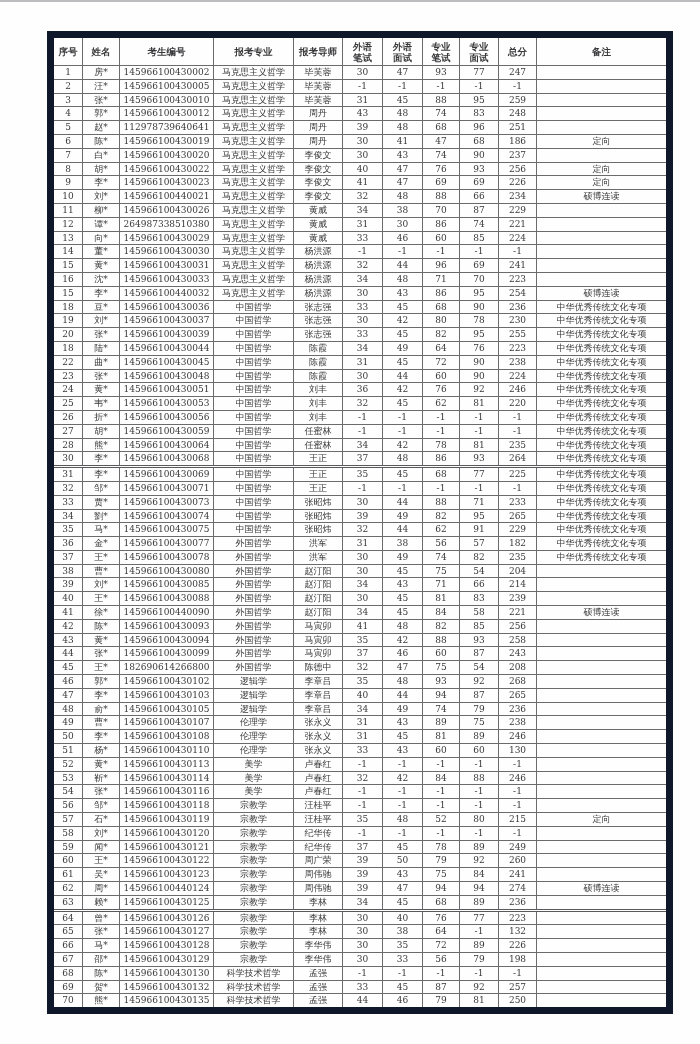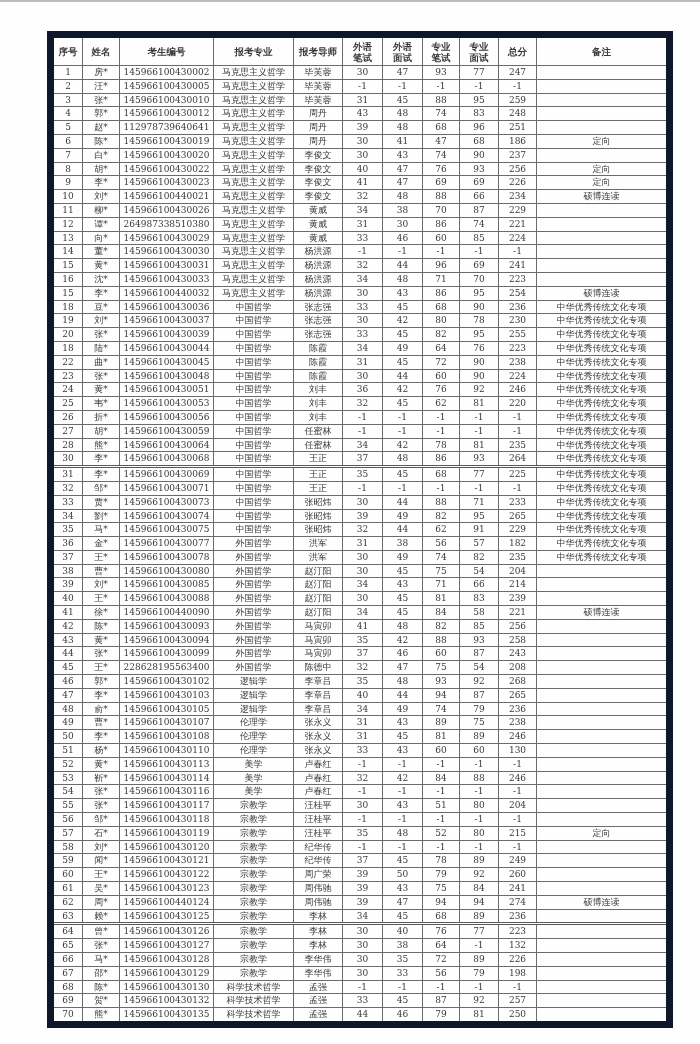--- a/index.html
+++ b/index.html
@@ -645,21 +645,21 @@
           <td>37</td>
           <td>46</td>
           <td>60</td>
           <td>87</td>
           <td>243</td>
           <td></td>
         </tr>
         <tr>
           <td>45</td>
           <td>王*</td>
-          <td>228628195563400</td>
+          <td>182690614266800</td>
           <td>外国哲学</td>
           <td>陈德中</td>
           <td>32</td>
           <td>47</td>
           <td>75</td>
           <td>54</td>
           <td>208</td>
           <td></td>
         </tr>
         <tr>
@@ -773,33 +773,20 @@
           <td>美学</td>
           <td>卢春红</td>
           <td>-1</td>
           <td>-1</td>
           <td>-1</td>
           <td>-1</td>
           <td>-1</td>
           <td></td>
         </tr>
         <tr>
-          <td>55</td>
-          <td>张*</td>
-          <td>145966100430117</td>
-          <td>宗教学</td>
-          <td>汪桂平</td>
-          <td>30</td>
-          <td>43</td>
-          <td>51</td>
-          <td>80</td>
-          <td>204</td>
-          <td></td>
-        </tr>
-        <tr>
           <td>56</td>
           <td>邹*</td>
           <td>145966100430118</td>
           <td>宗教学</td>
           <td>汪桂平</td>
           <td>-1</td>
           <td>-1</td>
           <td>-1</td>
           <td>-1</td>
           <td>-1</td>

